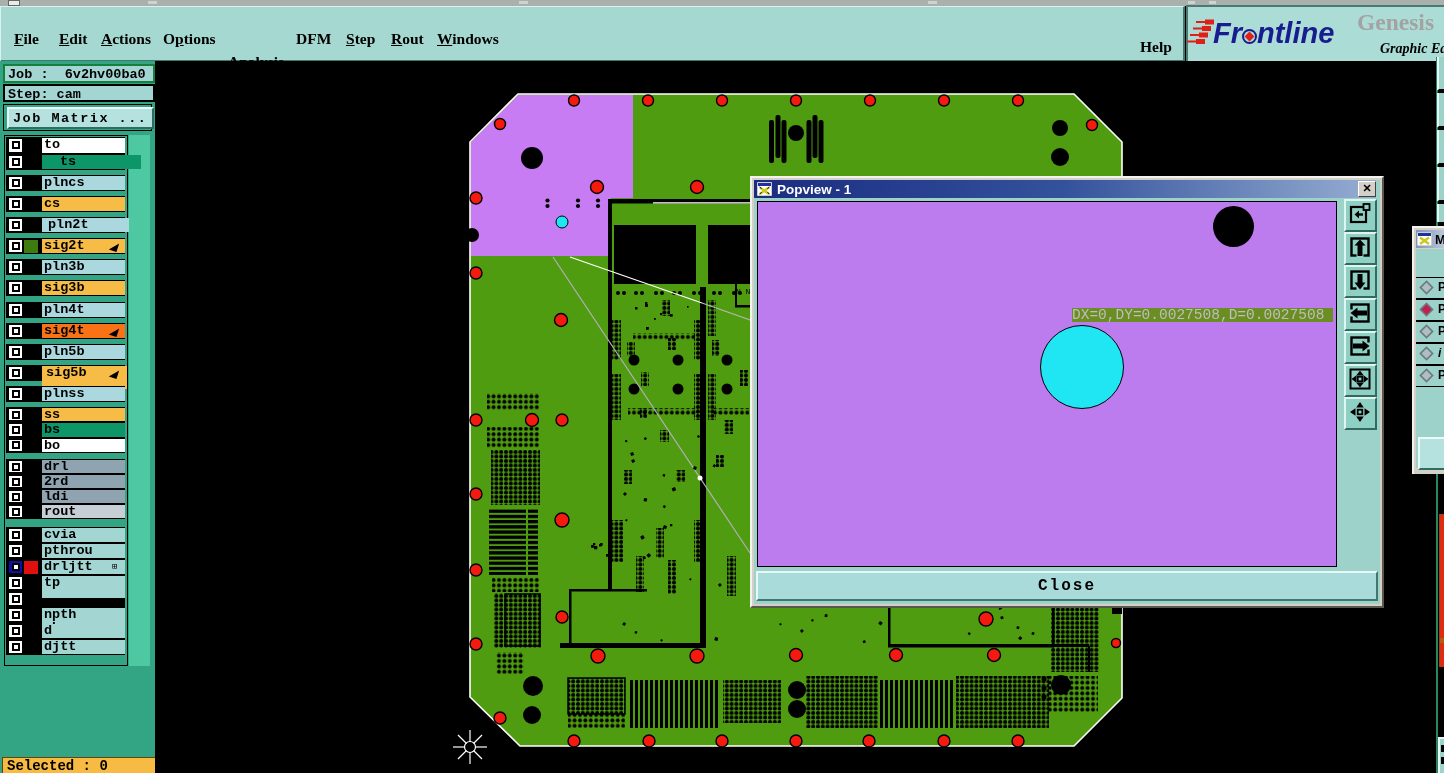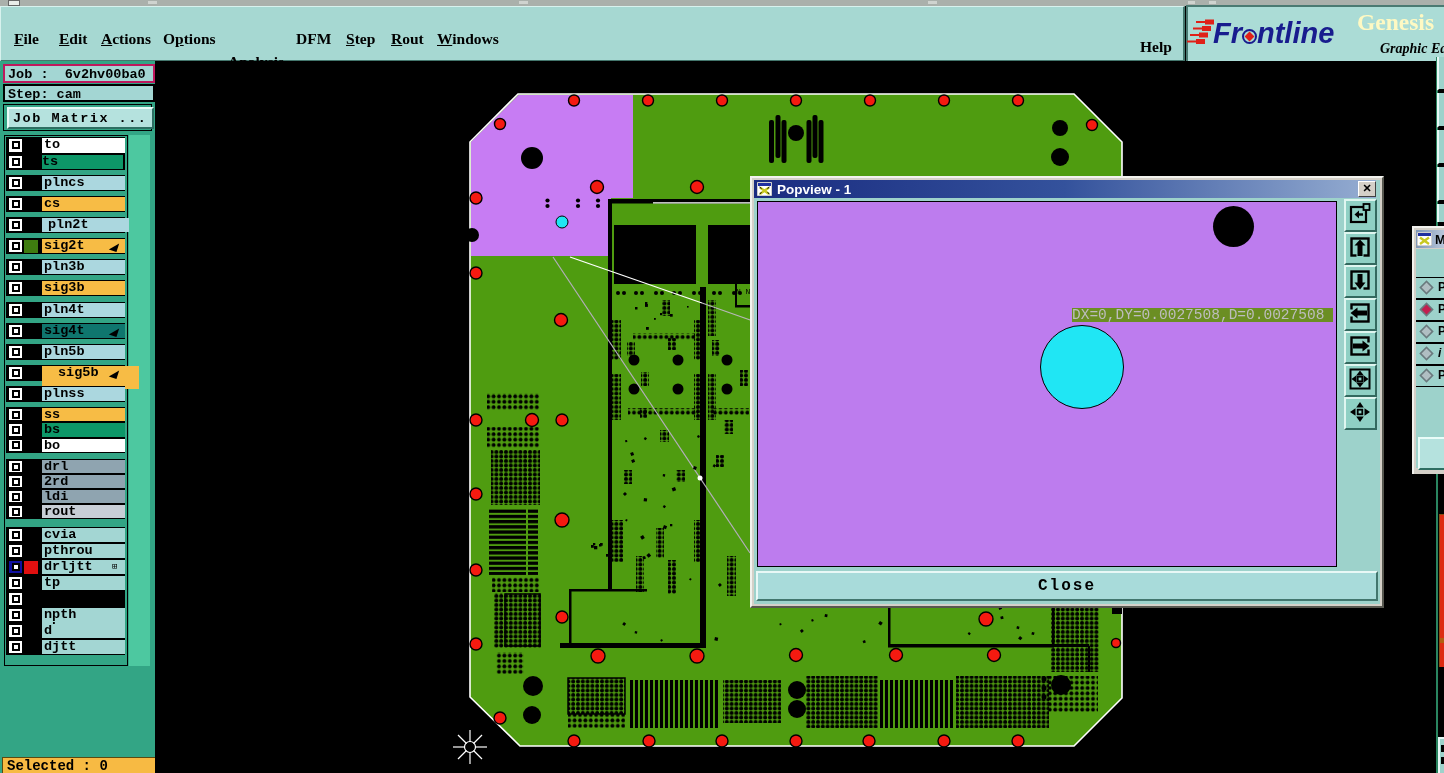--- a/index.html
+++ b/index.html
@@ -45,45 +45,45 @@
       <rect x="16" y="21" width="9" height="5"></rect>
     <rect x="4" y="29" width="15" height="2"></rect>
       <rect x="13" y="27.5" width="9" height="5"></rect>
     <rect x="1" y="35.5" width="15" height="2"></rect>
       <rect x="10" y="34" width="9" height="5"></rect>
   </g>
 </svg>
 
 <div class="abs" style="left:1213px;top:17px;width:150px;height:40px;color:#181c8e;font-weight:bold;font-style:italic;font-size:29px;font-family:'Liberation Sans',sans-serif;letter-spacing:0px;">Fr<span style="display:inline-block;width:11px;height:11px;border:2.5px solid #181c8e;border-radius:50%;position:relative;top:1px;font-style:normal;"><span style="position:absolute;left:2px;top:2px;width:7px;height:7px;background:#e02018;transform:rotate(45deg);"></span></span>ntline</div>
 
-<div class="abs" style="left:1357px;top:9px;font-family:'Liberation Serif',serif;font-weight:bold;font-size:23.5px;color:#fef9c3;">Genesis</div>
+<div class="abs" style="left:1357px;top:9px;font-family:'Liberation Serif',serif;font-weight:bold;font-size:23.5px;color:#a3a3a3;">Genesis</div>
 
 <div class="abs" style="left:1380px;top:41px;font-family:'Liberation Serif',serif;font-weight:bold;font-style:italic;font-size:14px;color:#000;white-space:nowrap;">Graphic Ed</div>
 
 <div class="abs" style="left:0;top:61px;width:155px;height:712px;background:#33a585;"></div>
 
-<div class="abs mono" style="left:3px;top:64px;width:145px;height:14px;background:#a3d6d3;border:2px solid #be185d;font-size:13.5px;padding-top:1px;padding-left:3px;">Job :&nbsp;&nbsp;6v2hv00ba0</div>
+<div class="abs mono" style="left:3px;top:64px;width:145px;height:14px;background:#a3d6d3;border:2px solid #15803d;font-size:13.5px;padding-top:1px;padding-left:3px;">Job :&nbsp;&nbsp;6v2hv00ba0</div>
 
 <div class="abs mono" style="left:3px;top:84px;width:145px;height:13px;background:#a3d6d3;border:2px solid #000;font-size:13.5px;padding-top:1px;padding-left:3px;">Step: cam</div>
 
 <div class="abs" style="left:3px;top:104px;width:147px;height:25px;background:#33a585;border:1.5px solid #000;"></div>
 <div class="abs mono" style="left:7px;top:107px;width:139px;height:16px;background:#b5e2de;border-top:2px solid #eafcf8;border-left:2px solid #eafcf8;border-bottom:2px solid #2e6e62;border-right:2px solid #2e6e62;font-size:13.5px;padding-top:2px;padding-left:4px;letter-spacing:1.5px;">Job Matrix ...</div>
 
 <div class="abs" style="left:4px;top:135px;width:122px;height:529px;background:#33a585;border:1.5px solid #000;"></div>
 
 <div class="abs" style="left:129px;top:135px;width:21px;height:531px;background:#4dc8a0;"></div>
 <div class="abs" style="left:6px;top:137px;width:119px;height:33px;background:#000;"></div>
 
 <div class="abs" style="left:9px;top:139.0px;width:13px;height:12.5px;background:#ffffff;"></div>
 <div class="abs" style="left:12px;top:141.2px;width:4px;height:4px;background:#fff;border:2.5px solid #000;"></div>
 <div class="abs mono" style="left:42px;top:138.0px;width:81px;height:14.5px;background:#ffffff;font-size:13.5px;line-height:14.5px;padding-left:2px;">to</div>
 
 <div class="abs" style="left:9px;top:155.5px;width:13px;height:12.5px;background:#ffffff;"></div>
 <div class="abs" style="left:12px;top:157.8px;width:4px;height:4px;background:#fff;border:2.5px solid #000;"></div>
-<div class="abs mono" style="left:42px;top:154.5px;width:81px;height:14.5px;background:#0d9768;font-size:13.5px;line-height:14.5px;padding-left:0;">ts</div>
+<div class="abs mono" style="left:42px;top:154.5px;width:81px;height:14.5px;background:#0d9768;font-size:13.5px;line-height:14.5px;padding-left:18px;">ts</div>
 <div class="abs" style="left:6px;top:175px;width:119px;height:16px;background:#000;"></div>
 
 <div class="abs" style="left:9px;top:177.0px;width:13px;height:12.0px;background:#ffffff;"></div>
 <div class="abs" style="left:12px;top:179.0px;width:4px;height:4px;background:#fff;border:2.5px solid #000;"></div>
 <div class="abs mono" style="left:42px;top:176.0px;width:81px;height:14.0px;background:#abd7df;font-size:13.5px;line-height:14.0px;padding-left:2px;">plncs</div>
 <div class="abs" style="left:6px;top:196px;width:119px;height:16px;background:#000;"></div>
 
 <div class="abs" style="left:9px;top:198.0px;width:13px;height:12.0px;background:#ffffff;"></div>
 <div class="abs" style="left:12px;top:200.0px;width:4px;height:4px;background:#fff;border:2.5px solid #000;"></div>
 <div class="abs mono" style="left:42px;top:197.0px;width:81px;height:14.0px;background:#f7bc45;font-size:13.5px;line-height:14.0px;padding-left:2px;">cs</div>
@@ -111,32 +111,32 @@
 <div class="abs mono" style="left:42px;top:281.0px;width:81px;height:14.0px;background:#f7bc45;font-size:13.5px;line-height:14.0px;padding-left:2px;">sig3b</div>
 <div class="abs" style="left:6px;top:302px;width:119px;height:16px;background:#000;"></div>
 
 <div class="abs" style="left:9px;top:304.0px;width:13px;height:12.0px;background:#ffffff;"></div>
 <div class="abs" style="left:12px;top:306.0px;width:4px;height:4px;background:#fff;border:2.5px solid #000;"></div>
 <div class="abs mono" style="left:42px;top:303.0px;width:81px;height:14.0px;background:#abd7df;font-size:13.5px;line-height:14.0px;padding-left:2px;">pln4t</div>
 <div class="abs" style="left:6px;top:323px;width:119px;height:16px;background:#000;"></div>
 
 <div class="abs" style="left:9px;top:325.0px;width:13px;height:12.0px;background:#ffffff;"></div>
 <div class="abs" style="left:12px;top:327.0px;width:4px;height:4px;background:#fff;border:2.5px solid #000;"></div>
-<div class="abs mono" style="left:42px;top:324.0px;width:81px;height:14.0px;background:#0f766e;font-size:13.5px;line-height:14.0px;padding-left:2px;">sig4t</div>
+<div class="abs mono" style="left:42px;top:324.0px;width:81px;height:14.0px;background:#f97316;font-size:13.5px;line-height:14.0px;padding-left:2px;">sig4t</div>
 <div class="abs" style="left:110px;top:327.0px;width:0;height:0;border-left:8px solid transparent;border-bottom:9px solid #000;transform:rotate(18deg);"></div>
 <div class="abs" style="left:6px;top:344px;width:119px;height:16px;background:#000;"></div>
 
 <div class="abs" style="left:9px;top:346.0px;width:13px;height:12.0px;background:#ffffff;"></div>
 <div class="abs" style="left:12px;top:348.0px;width:4px;height:4px;background:#fff;border:2.5px solid #000;"></div>
 <div class="abs mono" style="left:42px;top:345.0px;width:81px;height:14.0px;background:#abd7df;font-size:13.5px;line-height:14.0px;padding-left:2px;">pln5b</div>
 <div class="abs" style="left:6px;top:365px;width:119px;height:16px;background:#000;"></div>
 
 <div class="abs" style="left:9px;top:367.0px;width:13px;height:12.0px;background:#ffffff;"></div>
 <div class="abs" style="left:12px;top:369.0px;width:4px;height:4px;background:#fff;border:2.5px solid #000;"></div>
-<div class="abs mono" style="left:42px;top:366.0px;width:81px;height:23px;background:#f7bc45;font-size:13.5px;line-height:14.0px;padding-left:16px;">sig5b</div>
+<div class="abs mono" style="left:42px;top:366.0px;width:81px;height:23px;background:#f7bc45;font-size:13.5px;line-height:14.0px;padding-left:4px;">sig5b</div>
 <div class="abs" style="left:110px;top:369.0px;width:0;height:0;border-left:8px solid transparent;border-bottom:9px solid #000;transform:rotate(18deg);"></div>
 <div class="abs" style="left:6px;top:386px;width:119px;height:16px;background:#000;"></div>
 
 <div class="abs" style="left:9px;top:388.0px;width:13px;height:12.0px;background:#ffffff;"></div>
 <div class="abs" style="left:12px;top:390.0px;width:4px;height:4px;background:#fff;border:2.5px solid #000;"></div>
 <div class="abs mono" style="left:42px;top:387.0px;width:81px;height:14.0px;background:#abd7df;font-size:13.5px;line-height:14.0px;padding-left:2px;">plnss</div>
 <div class="abs" style="left:6px;top:407px;width:119px;height:46px;background:#000;"></div>
 
 <div class="abs" style="left:9px;top:409.0px;width:13px;height:11.3px;background:#ffffff;"></div>
 <div class="abs" style="left:12px;top:410.7px;width:4px;height:4px;background:#fff;border:2.5px solid #000;"></div>
@@ -177,21 +177,21 @@
 <div class="abs mono" style="left:42px;top:544.0px;width:81px;height:14.0px;background:#a3d6d3;font-size:13.5px;line-height:14.0px;padding-left:2px;">pthrou</div>
 
 <div class="abs" style="left:9px;top:561.0px;width:13px;height:12.0px;background:#1010a0;"></div>
 <div class="abs" style="left:12px;top:563.0px;width:4px;height:4px;background:#fff;border:2.5px solid #000;"></div>
 <div class="abs" style="left:24px;top:560.5px;width:14px;height:13.0px;background:#e01010;"></div>
 <div class="abs mono" style="left:42px;top:560.0px;width:81px;height:14.0px;background:#a3d6d3;font-size:13.5px;line-height:14.0px;padding-left:2px;">drljtt</div>
 <div class="abs mono" style="left:112px;top:561.0px;font-size:9px;font-weight:normal;">⊞</div>
 
 <div class="abs" style="left:9px;top:577.0px;width:13px;height:12.0px;background:#ffffff;"></div>
 <div class="abs" style="left:12px;top:579.0px;width:4px;height:4px;background:#fff;border:2.5px solid #000;"></div>
-<div class="abs mono" style="left:42px;top:576.0px;width:81px;height:14.0px;background:#a3d6d3;font-size:13.5px;line-height:14.0px;padding-left:2px;">tp</div>
+<div class="abs mono" style="left:42px;top:576.0px;width:81px;height:22px;background:#a3d6d3;font-size:13.5px;line-height:14.0px;padding-left:2px;">tp</div>
 
 <div class="abs" style="left:9px;top:593.0px;width:13px;height:12.0px;background:#ffffff;"></div>
 <div class="abs" style="left:12px;top:595.0px;width:4px;height:4px;background:#fff;border:2.5px solid #000;"></div>
 <div class="abs mono" style="left:42px;top:592.0px;width:81px;height:14.0px;background:#a3d6d3;font-size:13.5px;line-height:14.0px;padding-left:2px;margin-top:20px;">bp</div>
 
 <div class="abs" style="left:9px;top:609.0px;width:13px;height:12.0px;background:#ffffff;"></div>
 <div class="abs" style="left:12px;top:611.0px;width:4px;height:4px;background:#fff;border:2.5px solid #000;"></div>
 <div class="abs mono" style="left:42px;top:608.0px;width:81px;height:14.0px;background:#a3d6d3;font-size:13.5px;line-height:14.0px;padding-left:2px;">npth</div>
 
 <div class="abs" style="left:9px;top:625.0px;width:13px;height:12.0px;background:#ffffff;"></div>

